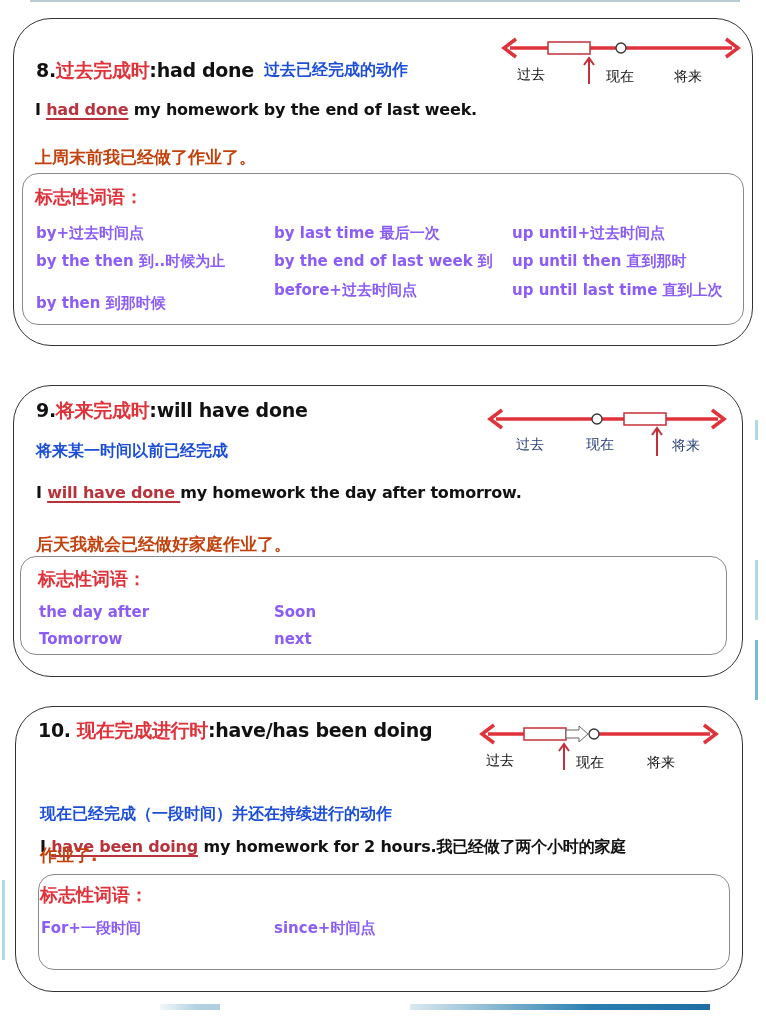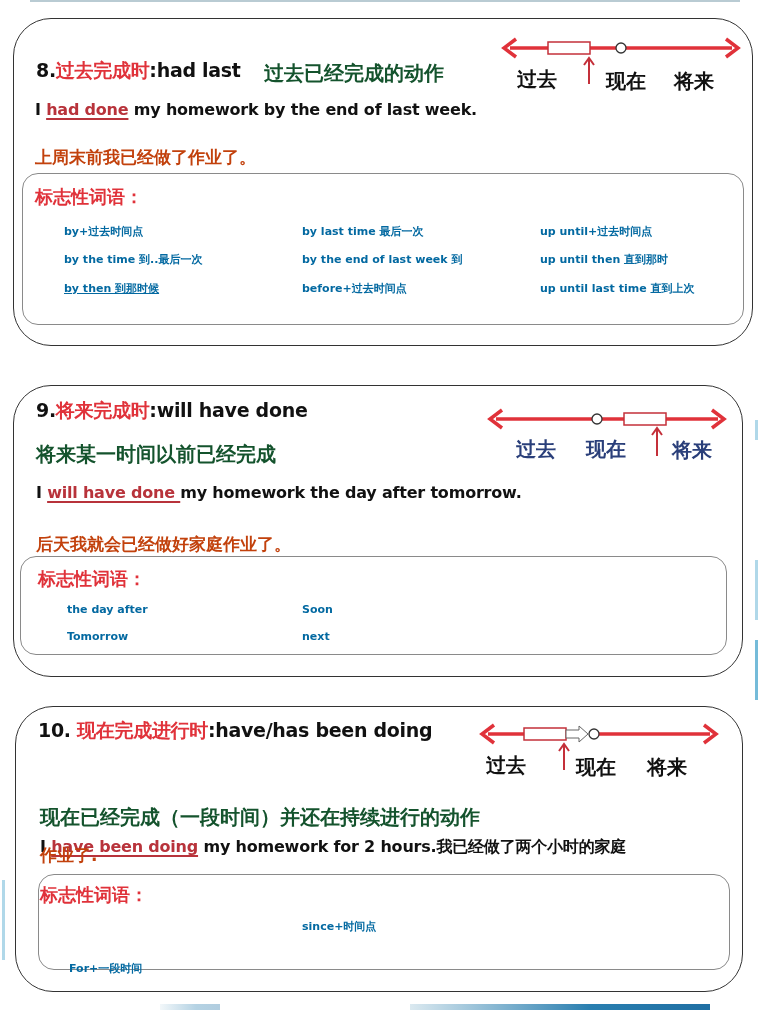--- a/index.html
+++ b/index.html
@@ -17,49 +17,49 @@
     position: absolute; border: 1.5px solid #333; background: #fff;
     border-radius: 38px; box-sizing: border-box;
   }
   .inner-box {
     position: absolute; border: 1px solid #8a8a8a; border-radius: 16px;
     box-sizing: border-box; background: #fff;
   }
   .t { position: absolute; white-space: nowrap; font-weight: bold; }
   .title { font-size: 19px; color: #111; letter-spacing: -0.3px; }
   .red { color: #e0323a; }
-  .tense-meaning { font-size: 20px; color: #14532d; font-weight: bold; }
+  .tense-meaning { font-size: 16px; color: #1d4ed8; font-weight: bold; }
   .sentence { font-size: 16px; color: #111; letter-spacing: -0.2px; }
   .hl {
     color: #b8333b; text-decoration: underline; text-decoration-color: #b8333b;
     text-underline-offset: 3px; text-decoration-thickness: 1.5px;
   }
   .cn-sentence { font-size: 17px; color: #c2410c; }
   .kw-head { font-size: 18px; color: #e0323a; }
-  .kw { font-size: 11px; color: #0369a1; margin-left: 28px; }
+  .kw { font-size: 15px; color: #8b5cf6; }
   .timeline { position: absolute; }
-  .tl-label { position: absolute; font-size: 20px; font-weight: bold; color: #111; white-space: nowrap; }
+  .tl-label { position: absolute; font-size: 14px; font-weight: normal; color: #111; white-space: nowrap; }
   .tl-label.navy { color: #2a3f7a; }
   .scan-bar {
     position: absolute; height: 6px;
     background: linear-gradient(90deg, #dbe9f0, #2a7fb0 60%, #1f6fa3);
   }
   .side-scan {
     position: absolute; width: 3px; background: #8ec8df; opacity: 0.7;
   }
 </style>
 </head>
 <body>
 
 <div class="top-strip"></div>
 
 <div class="card" style="left:13px; top:18px; width:740px; height:328px;"></div>
 
 <div class="t title" style="left:36px; top:58px;">
-  <span>8.</span><span class="red">过去完成时</span><span>:had last</span>
+  <span>8.</span><span class="red">过去完成时</span><span>:had done</span>
 </div>
 <div class="t tense-meaning" style="left:264px; top:60px;">过去已经完成的动作</div>
 
 <svg class="timeline" style="left:500px; top:36px;" width="245" height="30" viewBox="0 0 245 30">
   <line x1="10" y1="12" x2="232" y2="12" stroke="#e0323a" stroke-width="3.5"></line>
   <polyline points="16,3 4,12 16,21" fill="none" stroke="#e0323a" stroke-width="3.5" stroke-linejoin="miter"></polyline>
   <polyline points="226,3 238,12 226,21" fill="none" stroke="#e0323a" stroke-width="3.5"></polyline>
   <rect x="48" y="6" width="42" height="12" fill="#fff" stroke="#c4303a" stroke-width="1.5"></rect>
   <circle cx="121" cy="12" r="5" fill="#fff" stroke="#333" stroke-width="1.3"></circle>
 </svg>
@@ -75,24 +75,24 @@
   <span>I </span><span class="hl">had done</span><span> my homework by the end of last week.</span>
 </div>
 <div class="t cn-sentence" style="left:35px; top:146px;">上周末前我已经做了作业了。</div>
 
 <div class="inner-box" style="left:22px; top:173px; width:722px; height:152px;"></div>
 <div class="t kw-head" style="left:35px; top:185px;">标志性词语：</div>
 
 <div class="t kw" style="left:36px; top:224px;">by+过去时间点</div>
 <div class="t kw" style="left:274px; top:224px;">by last time 最后一次</div>
 <div class="t kw" style="left:512px; top:224px;">up until+过去时间点</div>
-<div class="t kw" style="left:36px; top:252px;">by the time 到..最后一次</div>
+<div class="t kw" style="left:36px; top:252px;">by the then 到..时候为止</div>
 <div class="t kw" style="left:274px; top:252px;">by the end of last week 到</div>
 <div class="t kw" style="left:512px; top:252px;">up until then 直到那时</div>
-<div class="t kw" style="left:36px; top:281px;text-decoration:underline;">by then 到那时候</div>
+<div class="t kw" style="left:36px; top:294px;">by then 到那时候</div>
 <div class="t kw" style="left:274px; top:281px;">before+过去时间点</div>
 <div class="t kw" style="left:512px; top:281px;">up until last time 直到上次</div>
 
 <div class="card" style="left:13px; top:385px; width:730px; height:292px;"></div>
 
 <div class="t title" style="left:36px; top:398px;">
   <span>9.</span><span class="red">将来完成时</span><span>:will have done</span>
 </div>
 <div class="t tense-meaning" style="left:36px; top:441px;">将来某一时间以前已经完成</div>
 
@@ -149,21 +149,21 @@
 <div class="tl-label" style="left:647px; top:754px;">将来</div>
 
 <div class="t sentence" style="left:40px; top:837px;">
   <span>I </span><span class="hl">have been doing</span><span> my homework for 2 hours.我已经做了两个小时的家庭</span>
 </div>
 <div class="t cn-sentence" style="left:40px; top:844px;">作业了.</div>
 
 <div class="inner-box" style="left:38px; top:874px; width:692px; height:96px;"></div>
 <div class="t kw-head" style="left:40px; top:883px;">标志性词语：</div>
 
-<div class="t kw" style="left:41px; top:961px;">For+一段时间</div>
+<div class="t kw" style="left:41px; top:919px;">For+一段时间</div>
 <div class="t kw" style="left:274px; top:919px;">since+时间点</div>
 
 <div class="scan-bar" style="left:410px; top:1004px; width:300px;"></div>
 <div class="scan-bar" style="left:160px; top:1004px; width:60px; opacity:0.35;"></div>
 <div class="side-scan" style="left:755px; top:420px; height:20px;"></div>
 <div class="side-scan" style="left:755px; top:560px; height:60px;"></div>
 <div class="side-scan" style="left:755px; top:640px; height:60px; background:#3a9ec9;"></div>
 <div class="side-scan" style="left:2px; top:880px; height:80px;"></div>
 
 </body></html>

